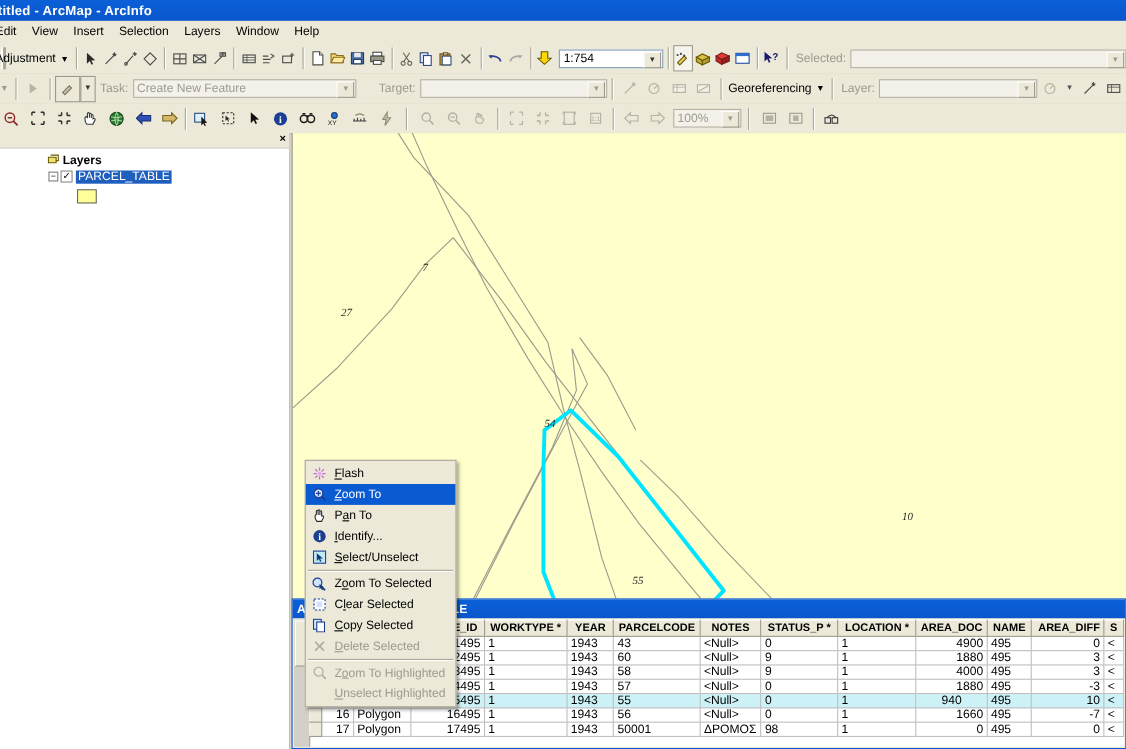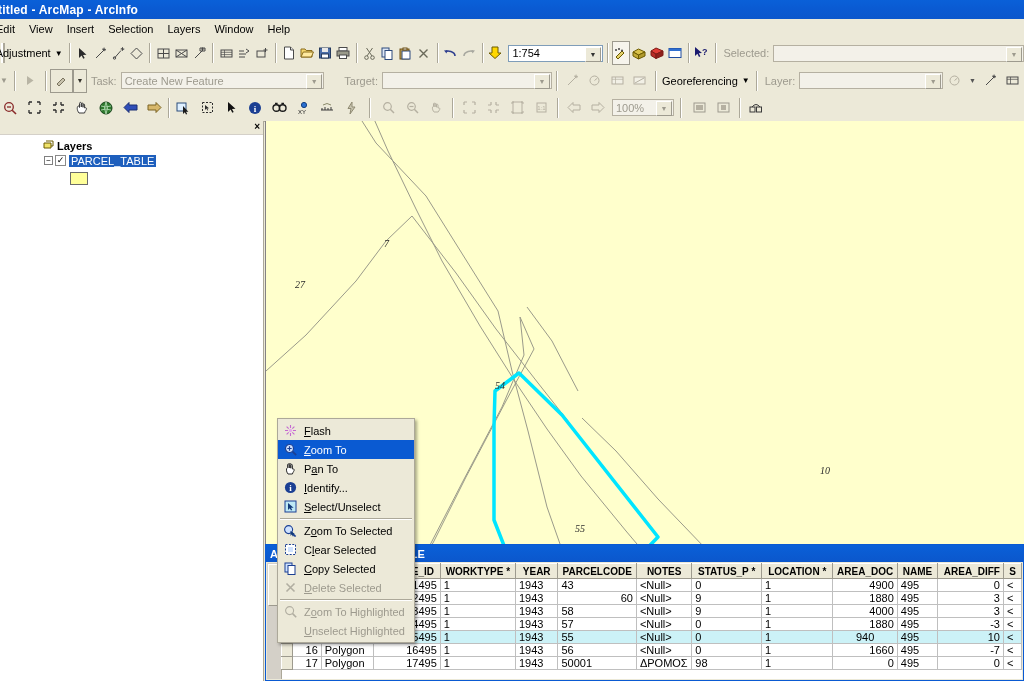--- a/index.html
+++ b/index.html
@@ -659,21 +659,21 @@
         <path d="M254 196 L258 234 L236 286 L196 362 L164 424 L136 472 L112 522 L100 552"></path>
         <path d="M316 297 L350 330 L392 378 L440 428 L476 466 L510 500"></path>
         <path d="M500 492 L520 470 L544 446 L566 424"></path>
         <path d="M476 466 L500 492 L530 524 L556 552"></path>
         <path d="M566 424 L600 458 L640 498 L672 530 L690 550"></path>
       </g>
       <path d="M229 270 L253 252 L296 294 L392 416 L280 532 L228 399 L228 305 Z" fill="none" stroke="#00e5ff" stroke-width="3.5" stroke-linejoin="round"></path>
     </svg>
     <div id="maplabels">
         <div class="mlabel" style="left: 118px; top: 117px;">7</div>
-        <div class="mlabel" style="left: 29px; top: 158px;">27</div>
+        <div class="mlabel" style="left: 44px; top: 158px;">27</div>
         <div class="mlabel" style="left: 229px; top: 259px;">54</div>
         <div class="mlabel" style="left: 51px; top: 406px;">28</div>
         <div class="mlabel" style="left: 309px; top: 402px;">55</div>
         <div class="mlabel" style="left: 554px; top: 344px;">10</div>
         <div class="mlabel" style="left: 347px; top: 515px;">56</div>
         <div class="mlabel" style="left: 252px; top: 529px;">50001</div>
       </div>
   </div>
 
   <div class="tablewin">
@@ -721,21 +721,21 @@
                 <td class="num" style="width: 64px;">0</td>
                 <td style="width: 20px;">&lt;</td>
               </tr>
               <tr>
                 <td class="rowhdr"></td>
                 <td class="num" style="width: 34px;">12</td>
                 <td style="width: 56px;">Polygon</td>
                 <td class="num" style="width: 72px;">12495</td>
                 <td style="width: 76px;">1</td>
                 <td style="width: 52px;">1943</td>
-                <td style="width: 76px; text-align: right;">60</td>
+                <td style="width: 76px;">60</td>
                 <td style="width: 50px;">&lt;Null&gt;</td>
                 <td style="width: 74px;">9</td>
                 <td style="width: 78px;">1</td>
                 <td class="num" style="width: 60px;">1880</td>
                 <td style="width: 42px;">495</td>
                 <td class="num" style="width: 64px;">3</td>
                 <td style="width: 20px;">&lt;</td>
               </tr>
               <tr>
                 <td class="rowhdr"></td>

